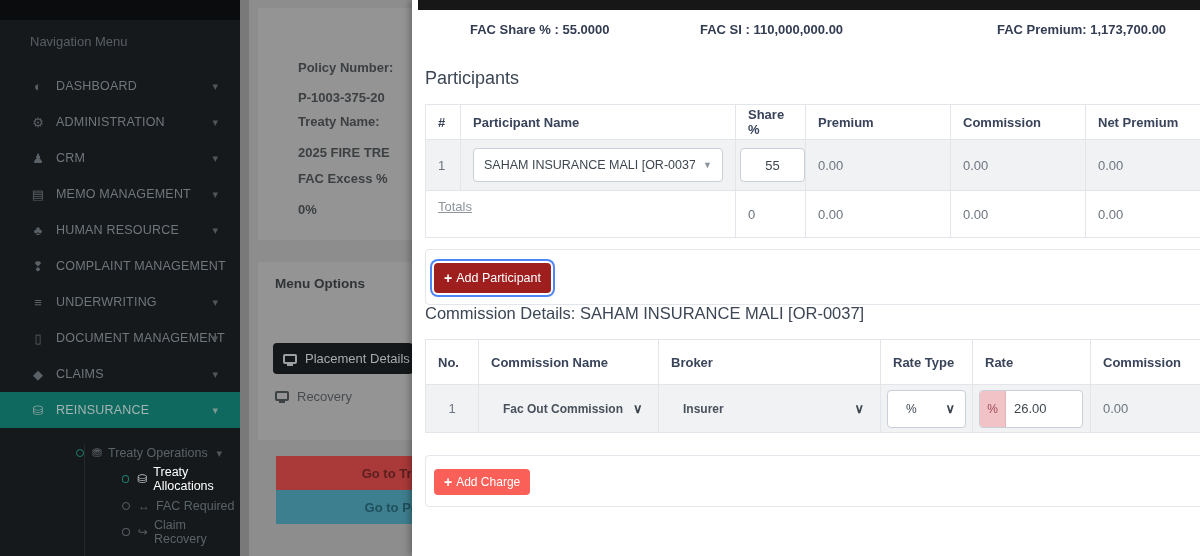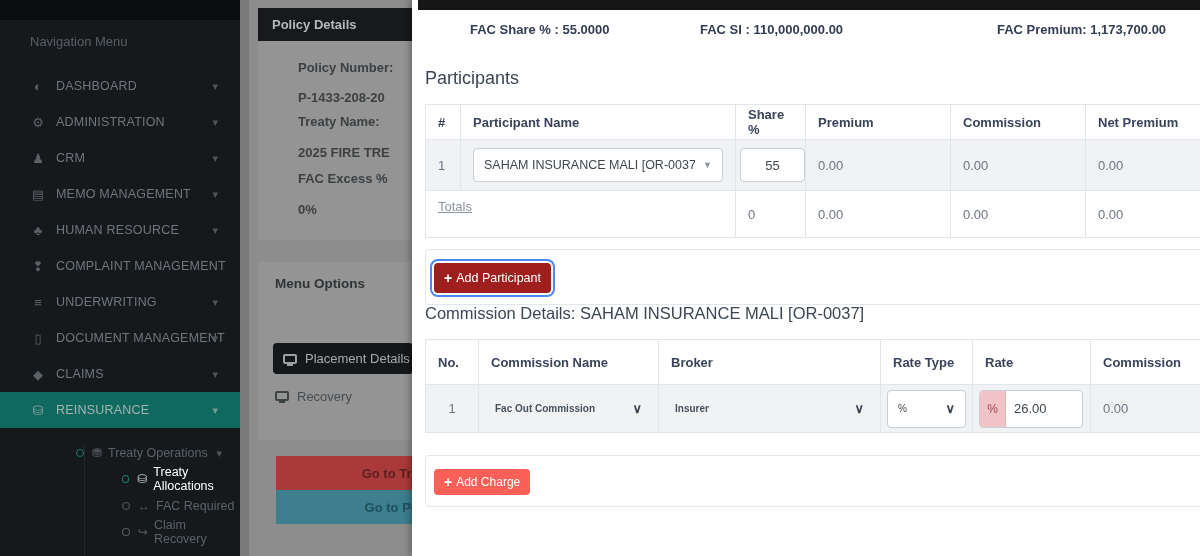--- a/index.html
+++ b/index.html
@@ -73,21 +73,21 @@
   .t-comm th { height:45px; }
   .t-comm td { height:48px; }
 
   .sel-wrap { display:flex; align-items:center; justify-content:space-between; background:#fff;
     border:1px solid #c8cfd6; border-radius:4px; height:34px; padding:0 10px; cursor:pointer; }
   .sel-wrap .txt { font-size:12.5px; color:#3e4750; white-space:nowrap; overflow:hidden; }
   .sel-wrap .sc { font-size:9px; color:#8b9299; margin-left:8px; }
   .share-input { width:65px; height:34px; border:1px solid #c8cfd6; border-radius:4px; text-align:center;
     font-size:13px; color:#3e4750; font-family:"Liberation Sans", sans-serif; }
   .bold-sel { display:flex; align-items:center; justify-content:space-between; cursor:pointer; }
-  .bold-sel .txt { font-size:10px; font-weight:bold; color:#49525c; white-space:nowrap; }
+  .bold-sel .txt { font-size:12px; font-weight:bold; color:#49525c; white-space:nowrap;margin-left:8px; }
   .bold-sel .vch { font-size:13px; font-weight:bold; color:#3c454e; margin-left:10px; }
   .rate-type { background:#fff; border:1px solid #c8cfd6; border-radius:4px; height:38px; padding:0 10px; }
   .rate-group { display:flex; height:38px; width:104px; border:1px solid #c8cfd6; border-radius:4px; overflow:hidden; background:#fff; }
   .rate-addon { width:26px; background:#f1c2c6; color:#9c4a52; font-size:12px; display:flex; align-items:center; justify-content:center; border-right:1px solid #e4b3b8; }
   .rate-input { border:none; outline:none; width:70px; padding:0 8px; font-size:13px; color:#3e4750; font-family:"Liberation Sans", sans-serif; }
 
   .btn-panel { left:13px; width:810px; border:1px solid #e3e6ea; border-radius:4px; background:#fff; }
   .bp1 { top:249px; height:56px; }
   .bp2 { top:455px; height:52px; }
   .btn { position:absolute; display:flex; align-items:center; border-radius:4px; color:#fff; cursor:pointer;
@@ -182,25 +182,22 @@
     <div class="abs sub-item lvl2" style="top:547px">
 
       <span class="si">▦</span>
     </div>
   </div>
 
   <div class="abs middle">
     <div class="abs mid-leftstrip"></div>
 
     <div class="abs pcard"></div>
-    <div class="abs pcard-head">
-      <span>Policy Details</span>
-    </div>
     <div class="abs pline" style="top:60px">Policy Number:</div>
-    <div class="abs pline" style="top:90px">P-1433-208-20</div>
+    <div class="abs pline" style="top:90px">P-1003-375-20</div>
     <div class="abs pline" style="top:114px">Treaty Name:</div>
     <div class="abs pline" style="top:145px">2025 FIRE TRE</div>
     <div class="abs pline" style="top:171px">FAC Excess %</div>
     <div class="abs pline" style="top:202px">0%</div>
 
     <div class="abs mcard"></div>
     <div class="abs mcard-title">Menu Options</div>
     <div class="abs mo-item dark" style="top:343px">
       <span class="monitor"></span>
       <span>Placement Details</span>

